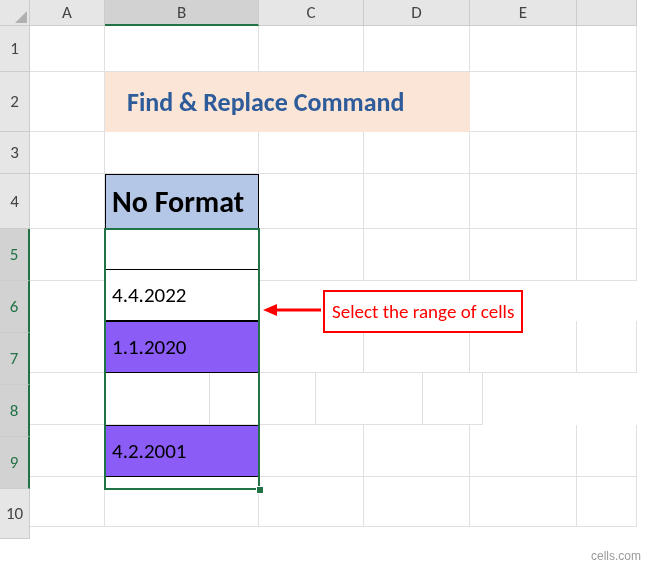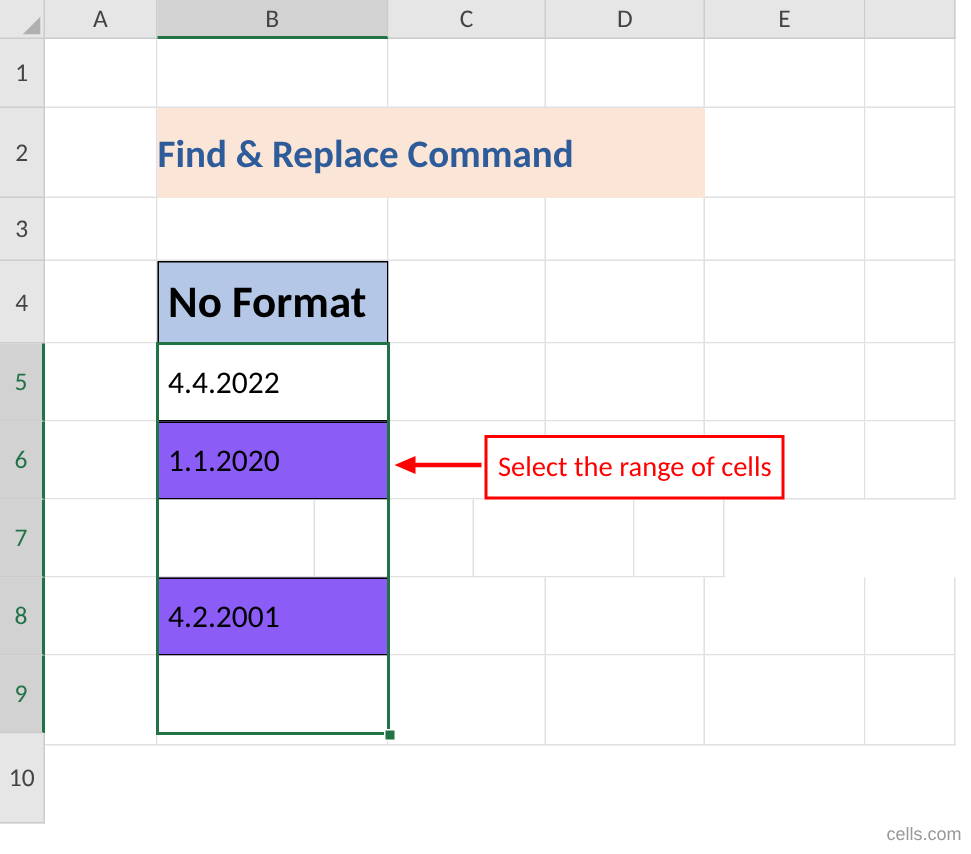--- a/index.html
+++ b/index.html
@@ -17,28 +17,28 @@
     .row-headers { position: absolute; left: 0; top: 26px; width: 30px; }
     .row-header { background: #e6e6e6; border-right: 1px solid #ccc; border-bottom: 1px solid #ccc; display: flex; align-items: center; justify-content: center; color: #444; font-size: 17px; }
     .row-header.sel { color: #217346; border-right: 2px solid #217346; background: #d2d2d2; }
     
     .cells { position: absolute; left: 30px; top: 26px; }
     .row { display: flex; }
     .cell { border-right: 1px solid #e0e0e0; border-bottom: 1px solid #e0e0e0; background: #fff; display: flex; align-items: center; padding: 0 6px; font-size: 19px; color: #000; }
     
     .cw-A { width: 75px; } .cw-B { width: 154px; } .cw-C { width: 105px; } .cw-D { width: 106px; } .cw-E { width: 107px; } .cw-F { width: 60px; }
     .rh-1 { height: 46px; } .rh-2 { height: 60px; } .rh-3 { height: 42px; } .rh-4 { height: 55px; }
-    .rh-data { height: 52px; } .rh-10 { height: 60px; }
+    .rh-data { height: 52px; } .rh-10 { height: 50px; }
     
-    .title-cell { background: #fbe5d6; color: #2e5c9a; font-weight: bold; font-size: 26px; border: none; padding-left: 0; }
+    .title-cell { background: #fbe5d6; color: #2e5c9a; font-weight: bold; font-size: 26px; border: none; padding-left: 22px; }
     
     .header-cell { background: #b4c7e7; font-weight: bold; font-size: 30px; border: 1px solid #000 !important; }
     .data-cell { border: 1px solid #000 !important; font-size: 21px; }
     .data-cell.sel { background: #8b5cf6; }
-    .data-cell.active { background: #fff; }
+    .data-cell.active { background: #fff; margin-top: 40px; }
     
     .selection-box { position: absolute; border: 2px solid #217346; pointer-events: none; }
     .fill-handle { position: absolute; width: 8px; height: 8px; background: #217346; border: 1px solid #fff; }
     
     .callout { position: absolute; border: 2px solid #ff0000; background: #fff; padding: 8px 7px; color: #ff0000; font-size: 19px; }
     .arrow { position: absolute; }
     
     .watermark { position: absolute; right: 6px; bottom: 6px; font-size: 12px; color: #999; font-family: Arial; }
   </style>
 </head>

